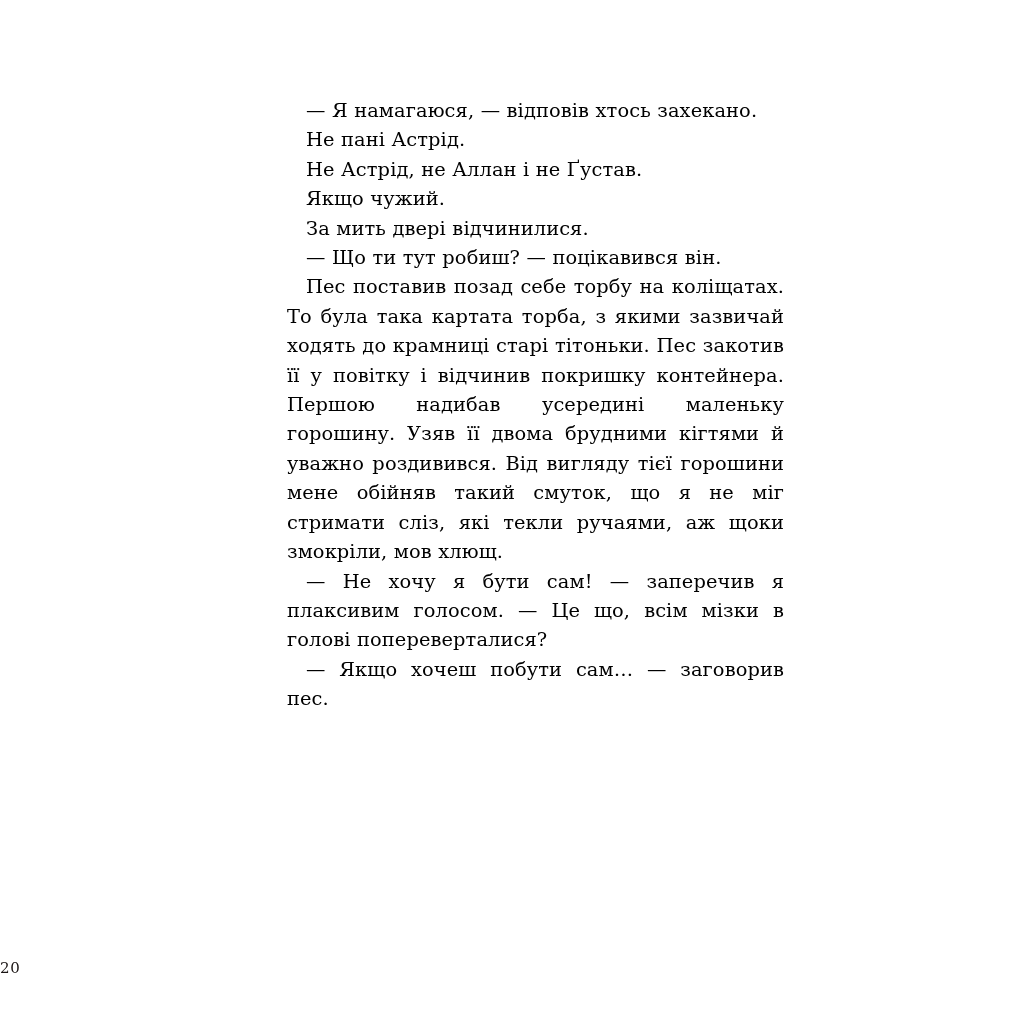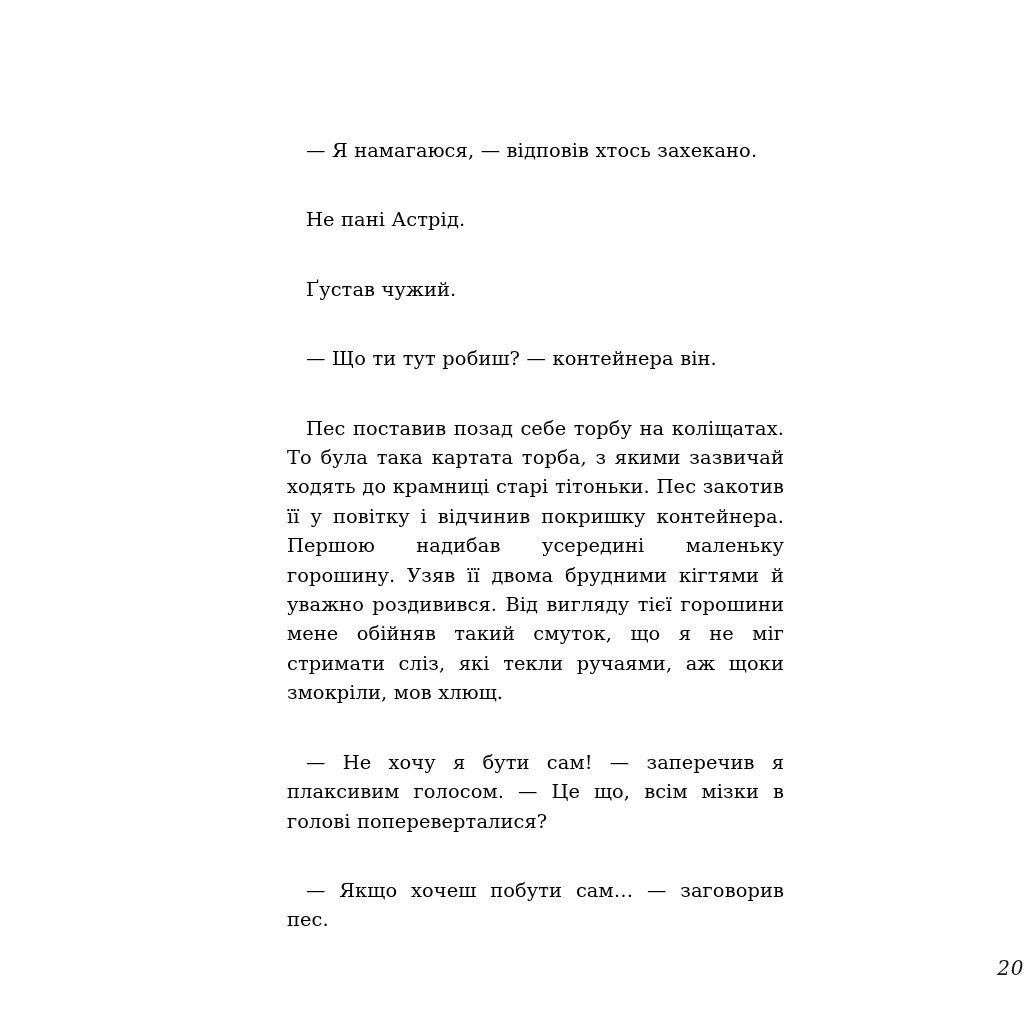--- a/index.html
+++ b/index.html
@@ -40,64 +40,64 @@
     text-justify: inter-word;
     letter-spacing: 0.1px;
     word-spacing: 0.2px;
     hyphens: manual;
     -webkit-hyphens: manual;
   }
 
   
   .para.indent {
     text-indent: 19px;
-    margin-top: 40px;
   }
 
   
   .para:after {
     content: "";
     display: inline-block;
     width: 100%;
   }
   .para.noflush:after {
     content: none;
   }
 
   .page-number {
     position: absolute;
     left: 0;
     top: 958px;
     width: 1024px;
-    text-align: right;
-    font-size: 20px;
+    text-align: left;
+    font-size: 15px;
     line-height: 20px;
     font-family: "DejaVu Serif", "Liberation Serif", serif;
     color: #1a1413;
     letter-spacing: 0.6px;
-    font-style: italic;
   }
 </style>
 </head>
 <body>
 
 <div class="page">
 
   <div class="text-block">
 
     <p class="para indent noflush">— Я намагаюся, — відповів хтось захекано.</p>
 
     <p class="para indent noflush">Не пані Астрід.</p>
 
+    <p class="para indent noflush">Не Астрід, не Аллан і не Ґустав.</p>
 
-    <p class="para indent noflush">Ґустав чужий.</p>
+    <p class="para indent noflush">Якщо чужий.</p>
+
+    <p class="para indent noflush">За мить двері відчинилися.</p>
 
 
-
-    <p class="para indent noflush">— Що ти тут робиш? — контейнера він.</p>
+    <p class="para indent noflush">— Що ти тут робиш? — поцікавився він.</p>
 
 
     <p class="para indent noflush">Пес поставив позад себе торбу на коліщатах. То була така картата торба, з якими зазвичай ходять до крамниці старі тітоньки. Пес закотив її у повітку і відчинив покришку контейнера. Першою надибав усередині маленьку горошину. Узяв її двома брудними кігтями й уважно роздивився. Від вигляду тієї горошини мене обійняв такий смуток, що я не міг стримати сліз, які текли ручаями, аж щоки змокріли, мов хлющ.</p>
 
     <p class="para indent noflush">— Не хочу я бути сам! — заперечив я плаксивим голосом. — Це що, всім мізки в голові попереверталися?</p>
 
     <p class="para indent noflush">— Якщо хочеш побути сам… — заговорив пес.</p>
 
   </div>
 

